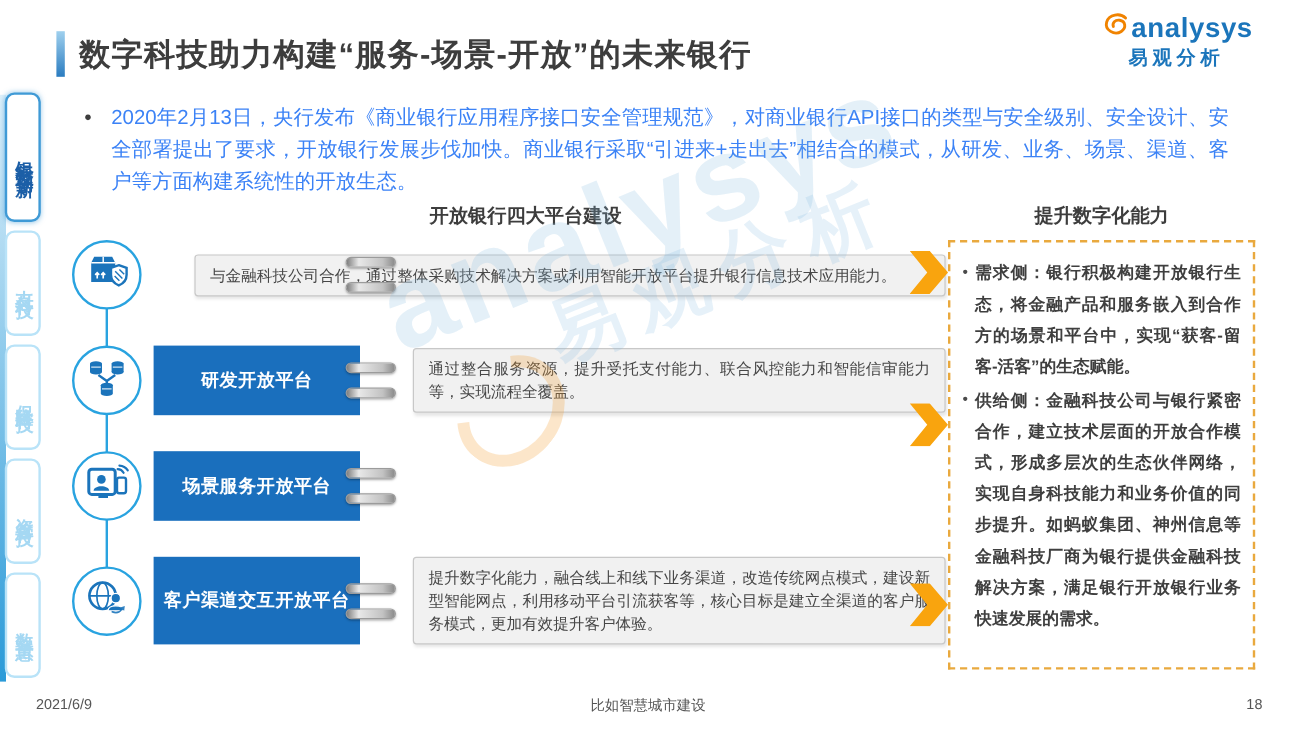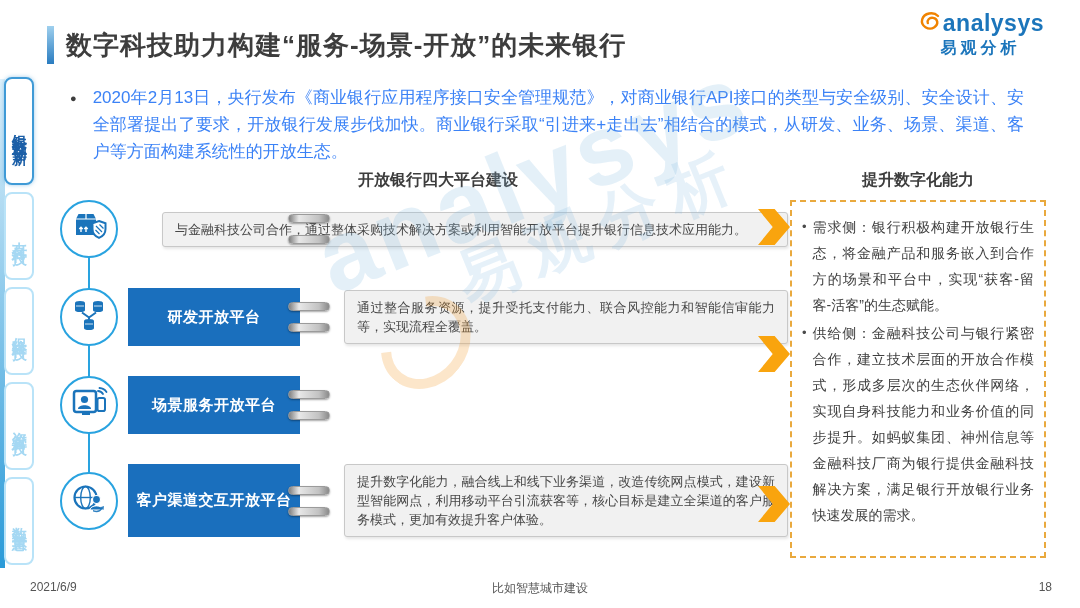--- a/index.html
+++ b/index.html
@@ -53,21 +53,21 @@
   .spring.s1{top:calc(50% - 15px);}
   .spring.s2{top:calc(50% + 6px);}
   .flow-arrow{position:absolute;left:698px;width:32px;height:36px;background:#f9a40e;
     clip-path:polygon(0% 0%,52% 0%,100% 50%,52% 100%,0% 100%,46% 50%);z-index:2;}
   .flow-arrow.a1{top:9px;}  .flow-arrow.a2{top:136px;}  .flow-arrow.a3{top:286px;}
   
   .value-box{position:absolute;left:790px;top:200px;width:256px;height:358px;box-sizing:border-box;
     border:2px dashed #e9a93e;background:#fff;padding:12px 10px 8px 8px;overflow:hidden;z-index:2;}
   .vb{display:flex;margin-bottom:2px;}
   .vb-dot{flex:none;font-size:13px;color:#4a4a4a;margin:0 6px 0 2px;line-height:26px;}
-  .vb p{margin:0;font-size:14px;line-height:26px;font-weight:normal;color:#3f3f3f;text-align:justify;}
+  .vb p{margin:0;font-size:14px;line-height:26px;font-weight:bold;color:#3f3f3f;text-align:justify;}
   
   .watermark{position:absolute;left:300px;top:210px;z-index:3;pointer-events:none;
     transform:rotate(-22deg);transform-origin:left top;}
   .wm-en{font-size:100px;font-weight:bold;color:rgba(130,185,225,.22);letter-spacing:4px;}
   .wm-cn{font-size:62px;font-weight:bold;color:rgba(130,185,225,.20);letter-spacing:14px;
     margin:-30px 0 0 120px;}
   .wm-ring{position:absolute;left:18px;top:128px;width:78px;height:64px;border-radius:50%;
     border:10px solid rgba(243,157,47,.25);border-top-color:transparent;transform:rotate(-30deg);}
   
   .footer{position:absolute;left:0;right:0;bottom:10px;height:18px;font-size:12px;color:#555;z-index:4;}

